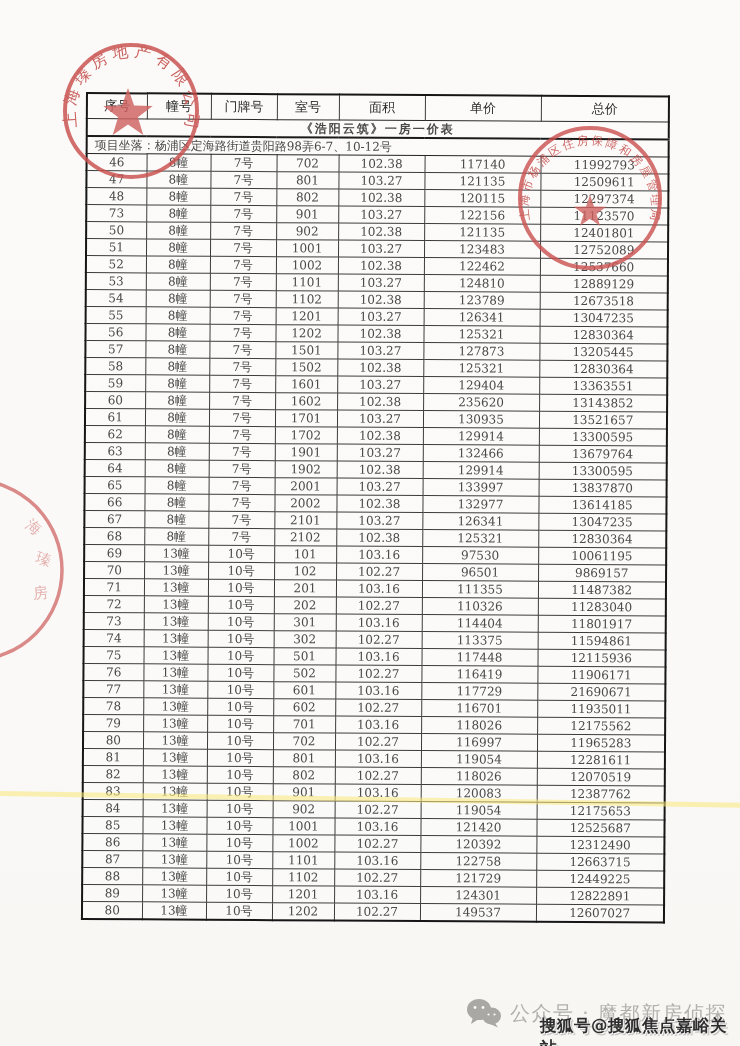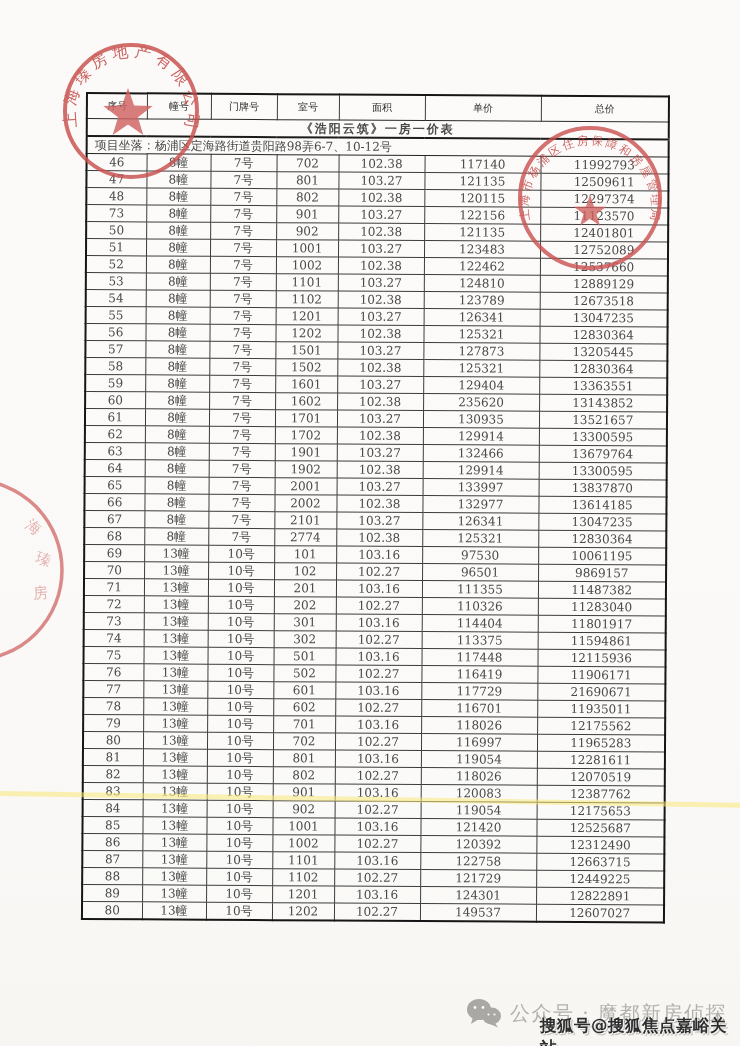--- a/index.html
+++ b/index.html
@@ -33,21 +33,21 @@
     color:#202020; border-bottom:2px solid #1b1b1b !important;
     font-family:"DejaVu Serif","Liberation Serif",serif;
   }
   .loc-cell {
     height:28px; text-align:left !important; padding-left:7px;
     font-size:13.5px; color:#2e2e2e;
     font-family:"DejaVu Serif","Liberation Serif",serif;
     border-bottom:1.6px solid #242424 !important;
   }
   .price-table thead th {
-    height:25px; font-size:10px; font-weight:normal; color:#2c2c2c;
+    height:25px; font-size:13px; font-weight:normal; color:#2c2c2c;
     font-family:"DejaVu Serif","Liberation Serif",serif;
     border-bottom:1.4px solid #2a2a2a;
   }
   .price-table tbody td {
     height:16.6px; font-size:12px; color:#4a4a4a; line-height:16px;
     font-family:"DejaVu Serif","Liberation Serif",serif;
   }
   .price-table tbody tr { height:16.6px; }
 
   
@@ -318,21 +318,21 @@
             <td>7号</td>
             <td>2101</td>
             <td>103.27</td>
             <td>126341</td>
             <td>13047235</td>
           </tr>
           <tr>
             <td>68</td>
             <td>8幢</td>
             <td>7号</td>
-            <td>2774</td>
+            <td>2102</td>
             <td>102.38</td>
             <td>125321</td>
             <td>12830364</td>
           </tr>
           <tr>
             <td>69</td>
             <td>13幢</td>
             <td>10号</td>
             <td>101</td>
             <td>103.16</td>

